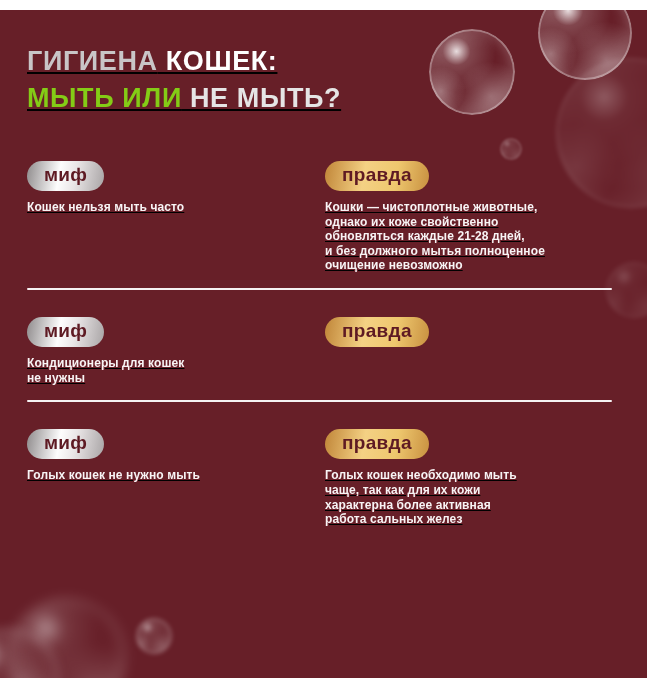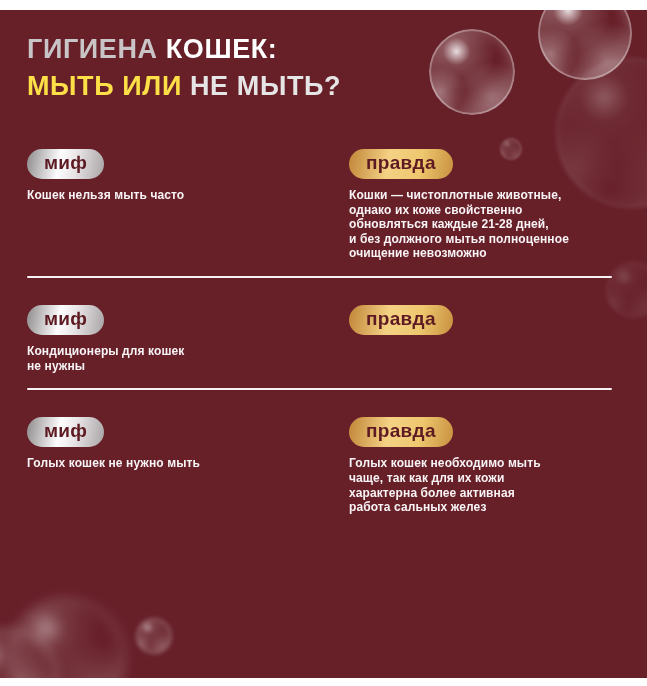--- a/index.html
+++ b/index.html
@@ -40,39 +40,39 @@
   .b3 { left: 556px; top: 48px;  width: 150px; height: 150px; opacity: 0.30; filter: blur(2px); }
   .b4 { left: 500px; top: 128px; width: 22px;  height: 22px;  opacity: 0.40; filter: blur(1px); }
   .b5 { left: 606px; top: 252px; width: 56px;  height: 56px;  opacity: 0.22; filter: blur(2px); }
   .b6 { left: 136px; top: 608px; width: 36px;  height: 36px;  opacity: 0.65; filter: blur(2px); }
   .b7 { left: 8px;   top: 588px; width: 118px; height: 118px; opacity: 0.60; filter: blur(6px); }
   .b8 { left: -44px; top: 618px; width: 104px; height: 104px; opacity: 0.60; filter: blur(5px); }
   
   .content {
     position: relative;
     z-index: 2;
-    padding: 21px 27px 0 27px;
+    padding: 33px 27px 0 27px;
+    text-decoration: underline;
   }
   .title {
     margin: 0;
     font-size: 27px;
     font-weight: bold;
     line-height: 1.37;
     letter-spacing: 0.6px;
   }
   .t-silver { color: #c9c5c7; }
   .t-white  { color: #ffffff; }
-  .t-gold   { color: #fde047; }
+  .t-gold   { color: #84cc16; }
   .t-golddk { color: #e5e5e5; }
 
   .row {
     display: grid;
     grid-template-columns: 298px 1fr;
     margin-top: 27px;
-    gap: 24px;
   }
   .row-first { margin-top: 44px; }
 
   .badge {
     display: inline-block;
     font-size: 19px;
     font-weight: bold;
     color: #5e1a23;
     padding: 3px 17px 5px 17px;
     border-radius: 18px;

